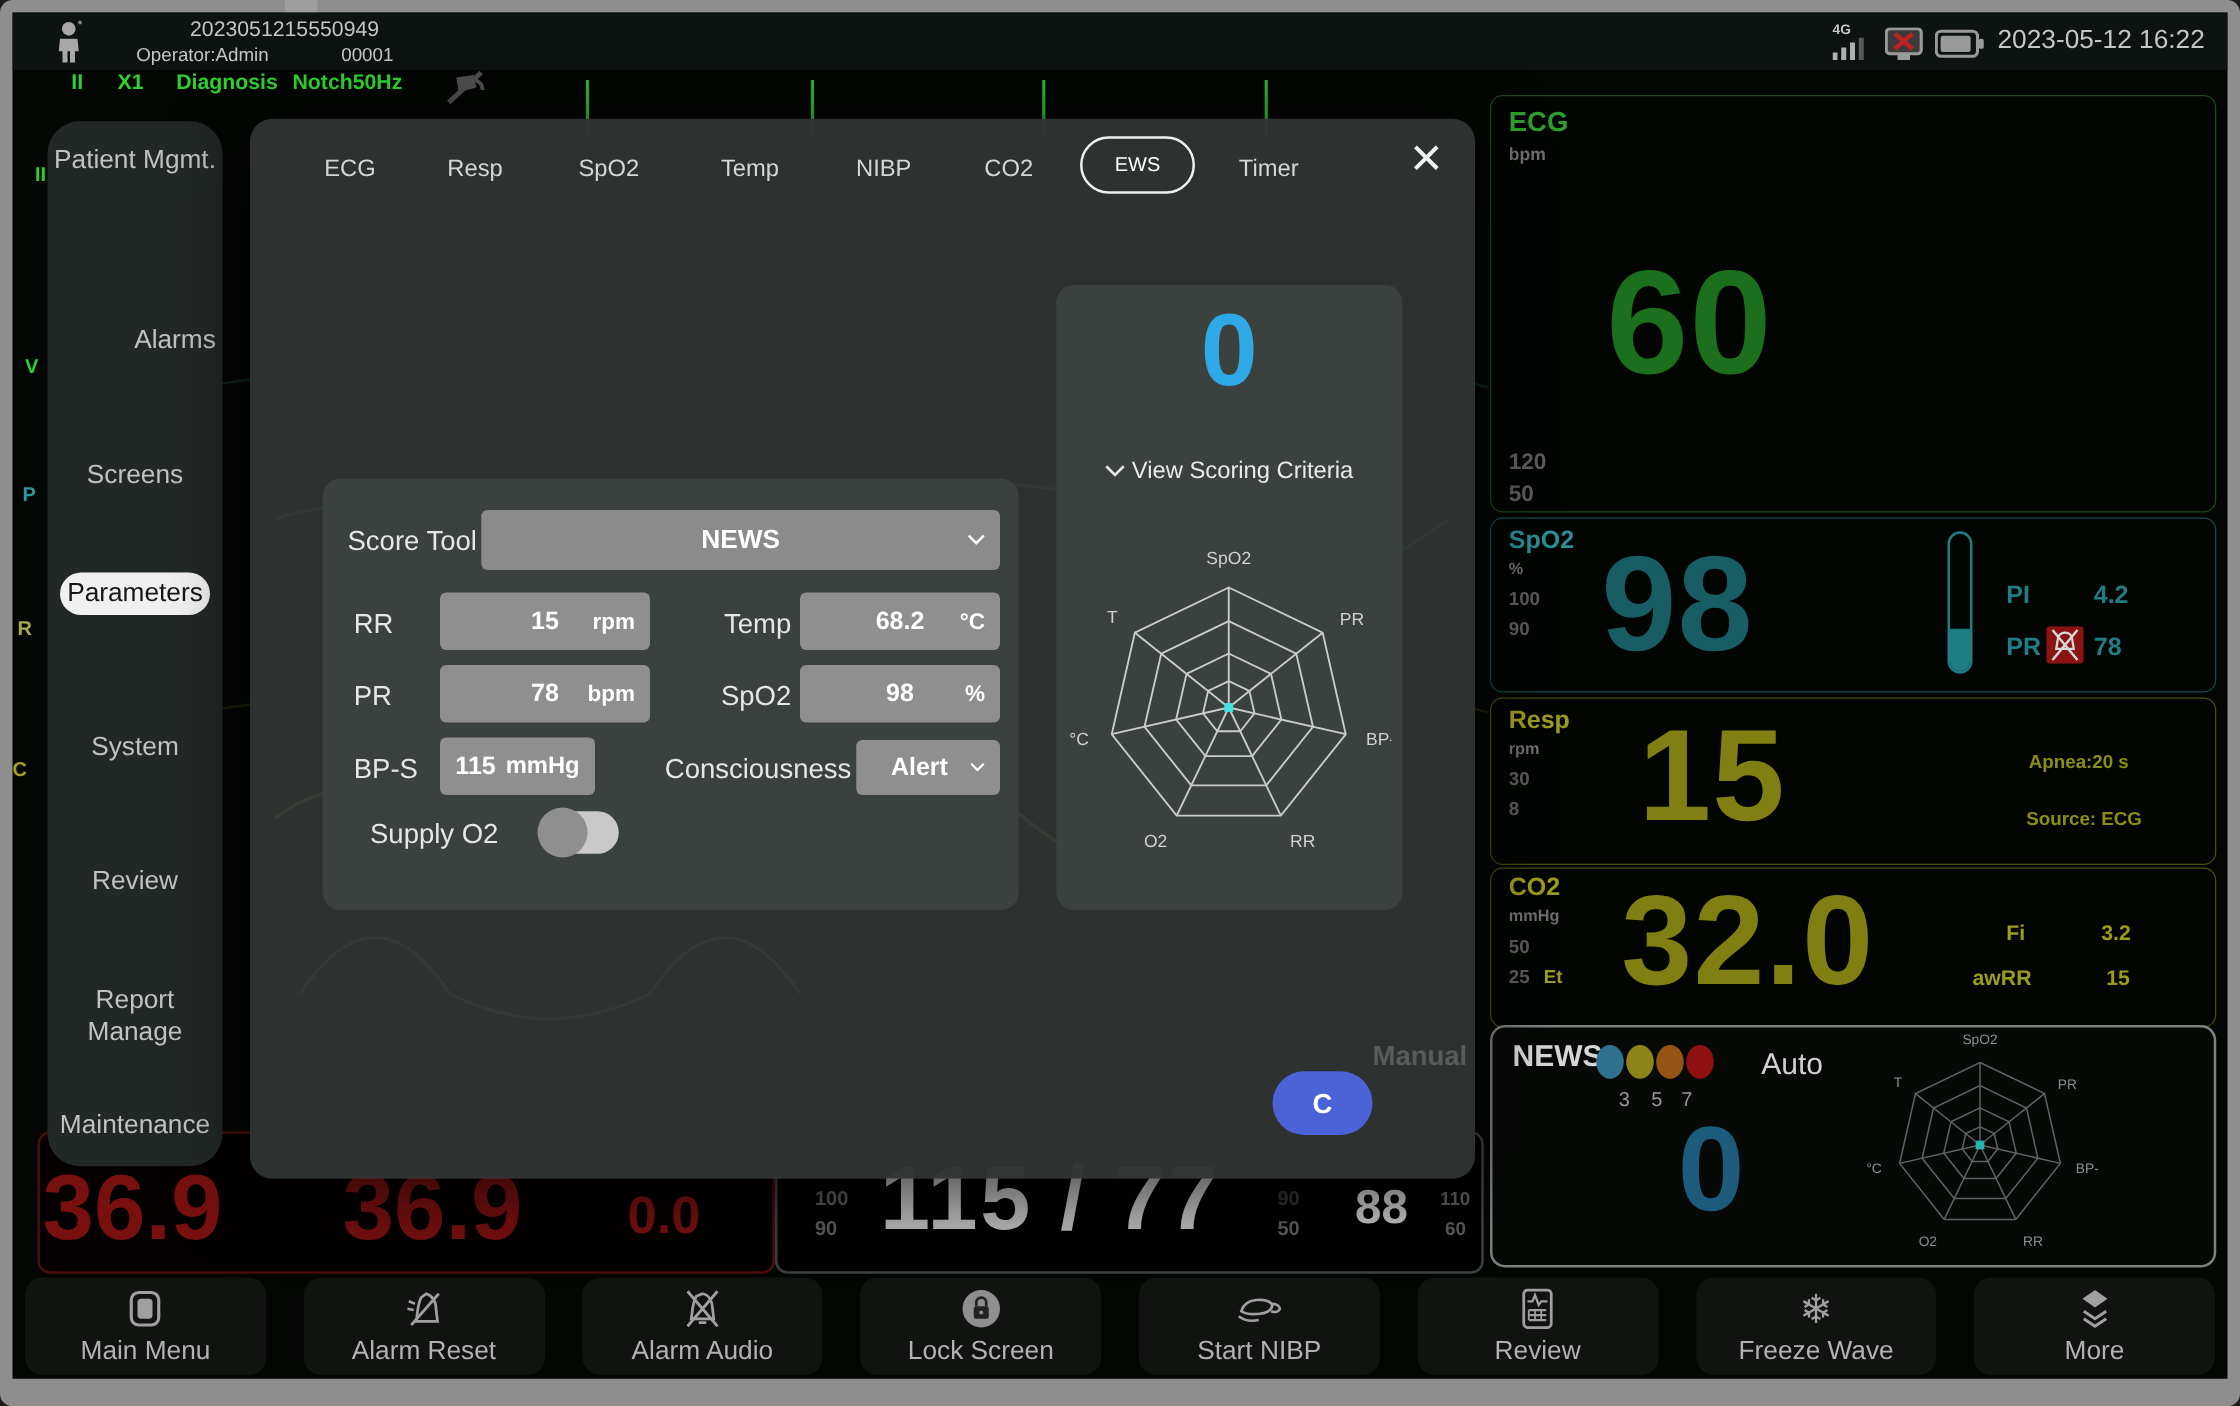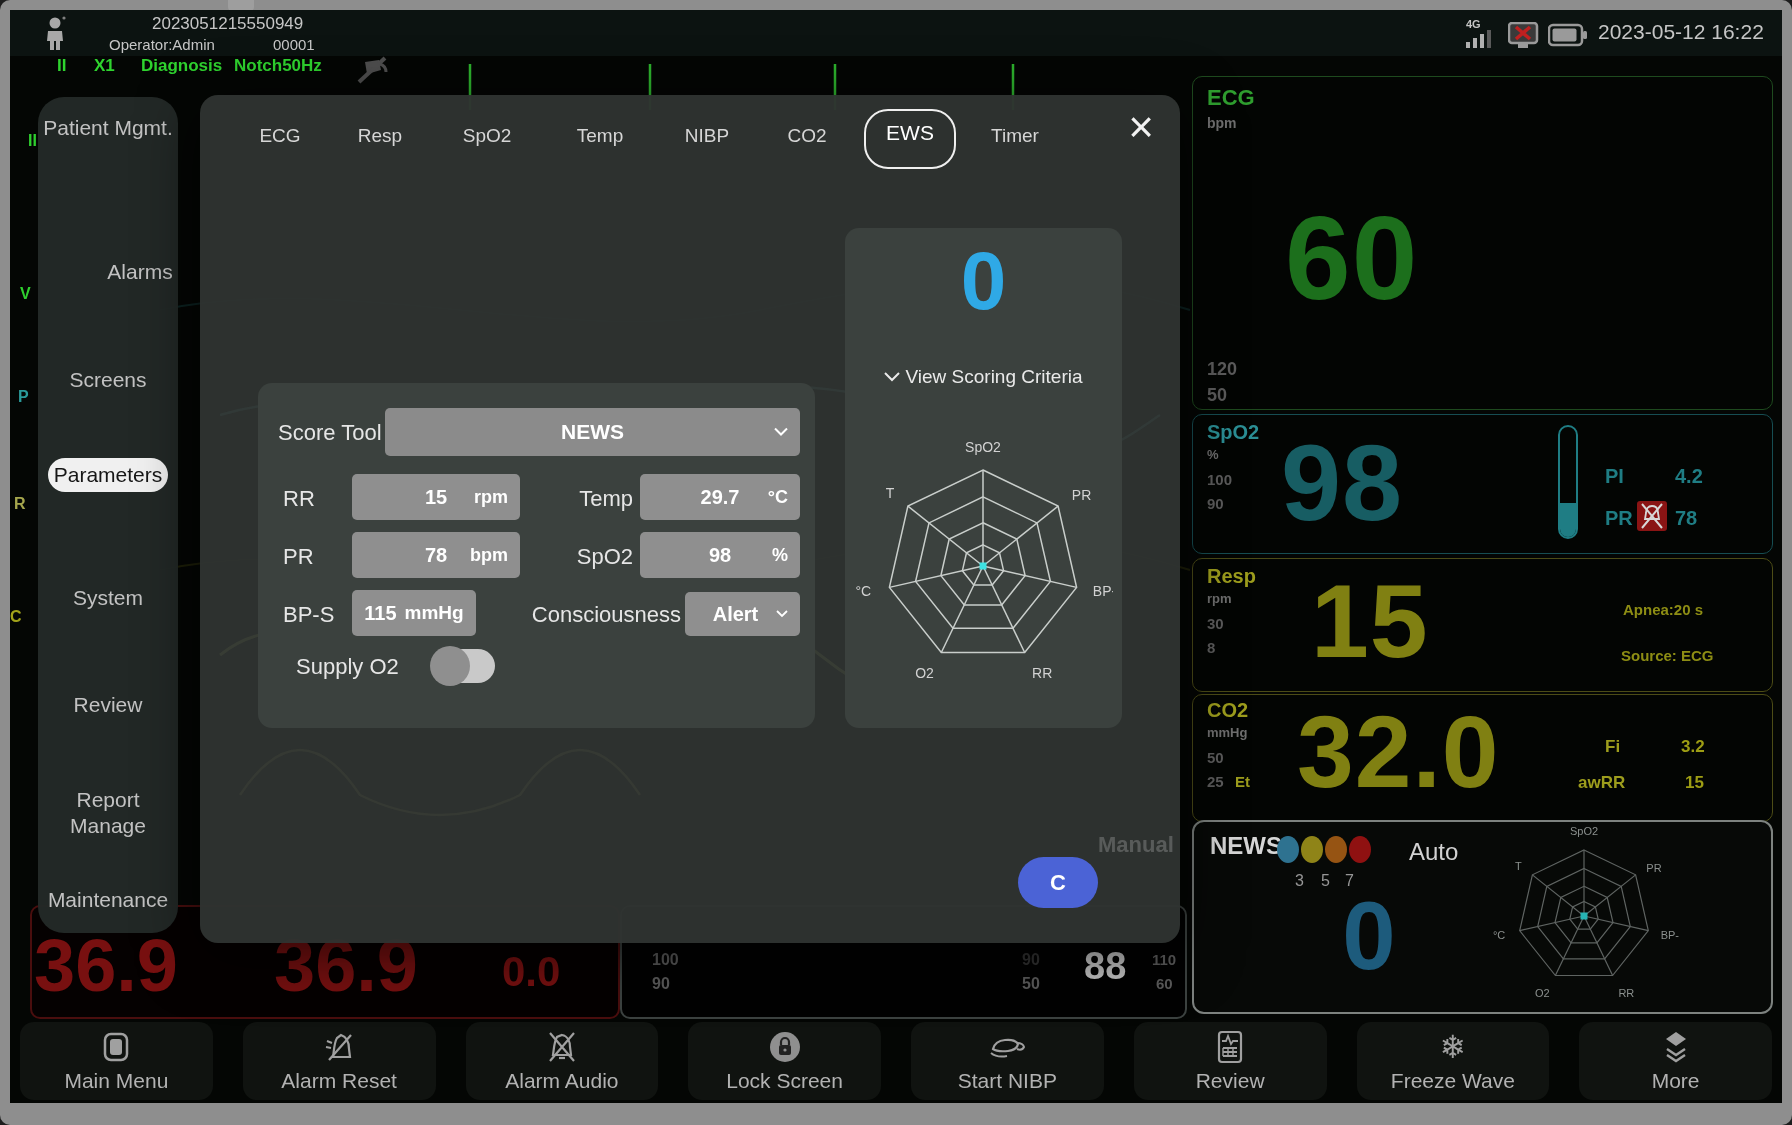--- a/index.html
+++ b/index.html
@@ -18,21 +18,21 @@
   .sb-pill{position:absolute;left:10px;width:120px;background:#f0f0f0;color:#161616;border-radius:29px;text-align:center;font-size:21px;line-height:26px;padding:4px 0;}
   
   .rightcol{position:absolute;left:1182px;top:0;width:583px;height:1010px;z-index:2;}
   .vp{position:absolute;left:0;width:581px;background:#030503;border:1px solid #333;border-radius:10px;box-sizing:border-box;}
   .bignum{position:absolute;font-weight:bold;line-height:1;letter-spacing:1px;}
   .sub{position:absolute;color:#5c5c5c;font-weight:bold;}
   .unit{position:absolute;color:#6f6f6f;font-weight:bold;}
   
   .dialog{position:absolute;left:190px;top:85px;width:980px;height:848px;background:rgba(46,51,49,.97);border-radius:18px;box-shadow:0 12px 60px rgba(0,0,0,.65);z-index:3;}
   .tab{position:absolute;top:24px;height:34px;line-height:34px;width:84px;text-align:center;color:#d6d6d6;font-size:19px;cursor:pointer;}
-  .tab-active{position:absolute;top:14px;left:664px;width:92px;height:60px;line-height:44px;text-align:center;color:#fff;font-size:21px;border:2px solid #efefef;border-radius:24px;box-sizing:border-box;}
+  .tab-active{position:absolute;top:14px;left:664px;width:92px;height:46px;line-height:44px;text-align:center;color:#fff;font-size:16px;border:2px solid #efefef;border-radius:24px;box-sizing:border-box;}
   .card{position:absolute;background:#3b413e;border-radius:14px;}
   .lbl{position:absolute;color:#e6e6e6;font-size:22px;}
   .dd-dark{position:absolute;background:#4f5553;border-radius:4px;color:#f2f2f2;font-size:21px;display:flex;align-items:center;justify-content:center;cursor:pointer;}
   .dd-light{position:absolute;background:#8b8b8b;border-radius:5px;color:#fff;font-weight:bold;font-size:21px;display:flex;align-items:center;justify-content:center;cursor:pointer;}
   .fbox{position:absolute;background:#8f8f8f;border-radius:5px;color:#fff;font-weight:bold;font-size:20px;height:46px;display:flex;align-items:center;justify-content:center;gap:8px;cursor:pointer;}
   .fbox .u{position:absolute;right:12px;font-size:18px;}
   .chev{position:absolute;right:12px;top:50%;transform:translateY(-50%);}
   .switch{position:absolute;width:62px;height:34px;border-radius:17px;cursor:pointer;}
   .switch .knob{position:absolute;width:40px;height:40px;border-radius:50%;top:-3px;}
   .sw-on{background:#e9f6e9;}
@@ -120,20 +120,21 @@
 
     <div class="temp-panel">
       <div class="redval" style="left:2px;top:22px;font-size:74px;">36.9</div>
       <div class="redval" style="left:242px;top:22px;font-size:74px;">36.9</div>
       <div class="redval" style="left:470px;top:44px;font-size:42px;">0.0</div>
     </div>
 
     <div class="nibp-panel">
       <div class="sub" style="left:30px;top:44px;font-size:16px;">100</div>
       <div class="sub" style="left:30px;top:68px;font-size:16px;">90</div>
+      <div class="abs" style="left:82px;top:16px;color:#bdbdbd;font-weight:bold;font-size:72px;line-height:1;letter-spacing:2px;">115 / 77</div>
       <div class="sub" style="left:400px;top:44px;font-size:16px;opacity:.55;">90</div>
       <div class="sub" style="left:400px;top:68px;font-size:16px;">50</div>
       <div class="abs" style="left:462px;top:38px;color:#c8c8c8;font-weight:bold;font-size:38px;">88</div>
       <div class="sub" style="left:530px;top:44px;font-size:15px;">110</div>
       <div class="sub" style="left:534px;top:68px;font-size:15px;">60</div>
     </div>
 
     <div class="sidebar">
       <div class="sb-item" style="top:18px;">Patient Mgmt.</div>
       <div class="sb-item" style="top:162px;padding-left:32px;">Alarms</div>
@@ -260,21 +261,21 @@
             </svg>
         </div>
 
         <div class="lbl" style="left:25px;top:103px;">RR</div>
         <div class="fbox" style="left:94px;top:91px;width:168px;">
           <span>15</span>
           <span class="u">rpm</span>
         </div>
         <div class="lbl" style="left:300px;top:103px;width:75px;text-align:right;">Temp</div>
         <div class="fbox" style="left:382px;top:91px;width:160px;">
-          <span>29.7</span>
+          <span>68.2</span>
           <span class="u">°C</span>
         </div>
 
         <div class="lbl" style="left:25px;top:161px;">PR</div>
         <div class="fbox" style="left:94px;top:149px;width:168px;">
           <span>78</span>
           <span class="u">bpm</span>
         </div>
         <div class="lbl" style="left:300px;top:161px;width:75px;text-align:right;">SpO2</div>
         <div class="fbox" style="left:382px;top:149px;width:160px;">

